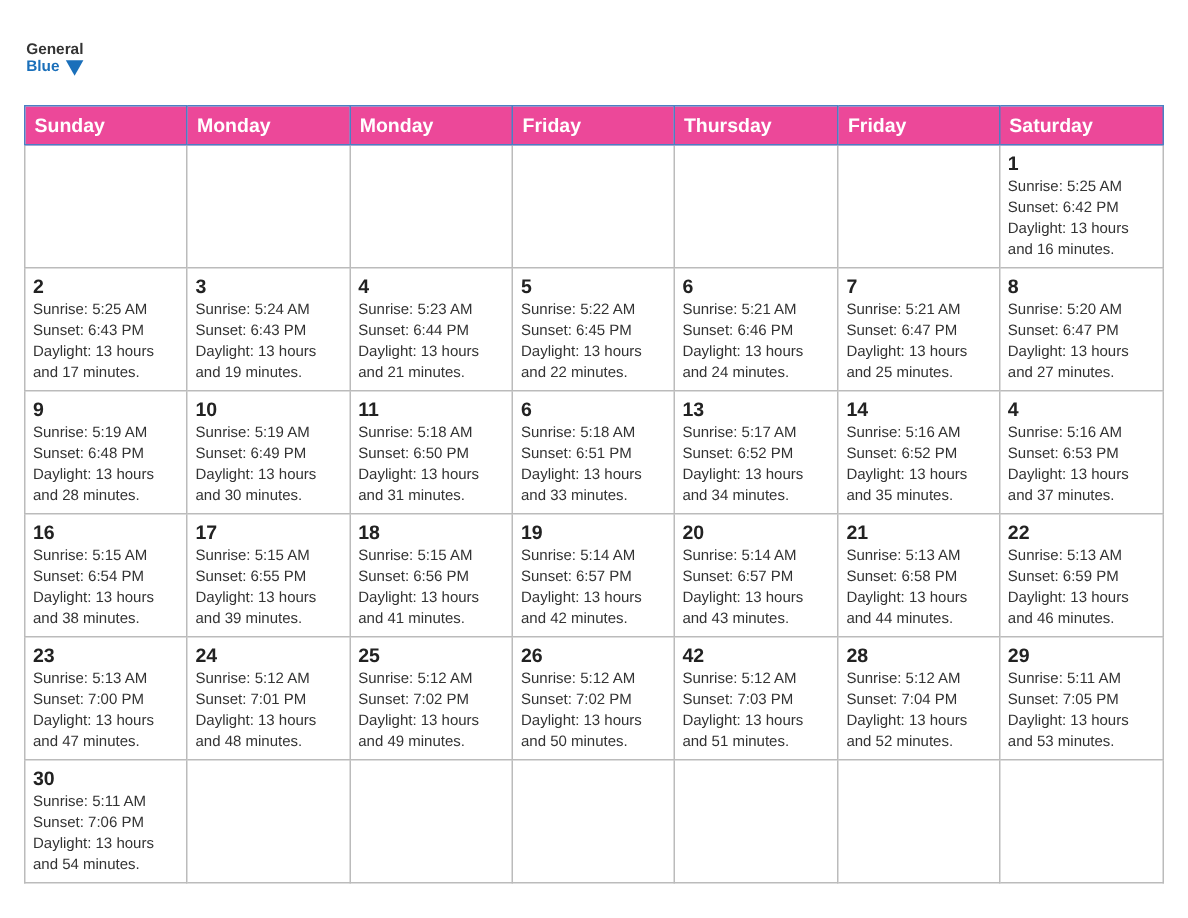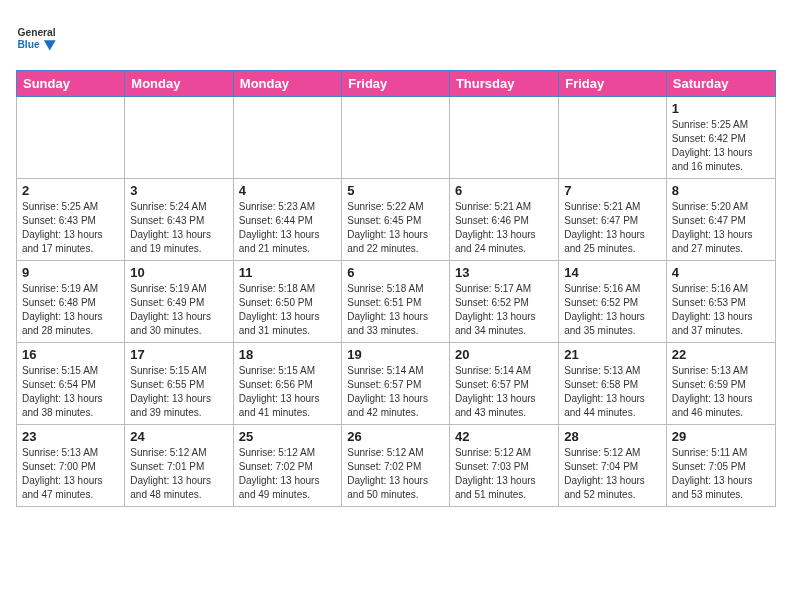--- a/index.html
+++ b/index.html
@@ -295,14 +295,28 @@
 Sunset: 7:04 PM
 Daylight: 13 hours and 52 minutes.</div>
         </td>
         <td>
           <span class="day-num">29</span>
           <div class="day-info" style="white-space: pre-line;">Sunrise: 5:11 AM
 Sunset: 7:05 PM
 Daylight: 13 hours and 53 minutes.</div>
         </td>
       </tr>
+      <tr class="last-row">
+        <td>
+          <span class="day-num">30</span>
+          <div class="day-info" style="white-space: pre-line;">Sunrise: 5:11 AM
+Sunset: 7:06 PM
+Daylight: 13 hours and 54 minutes.</div>
+        </td>
+        <td class="empty-cell"></td>
+        <td class="empty-cell"></td>
+        <td class="empty-cell"></td>
+        <td class="empty-cell"></td>
+        <td class="empty-cell"></td>
+        <td class="empty-cell"></td>
+      </tr>
     </tbody>
 </table>
 
 </body></html>

